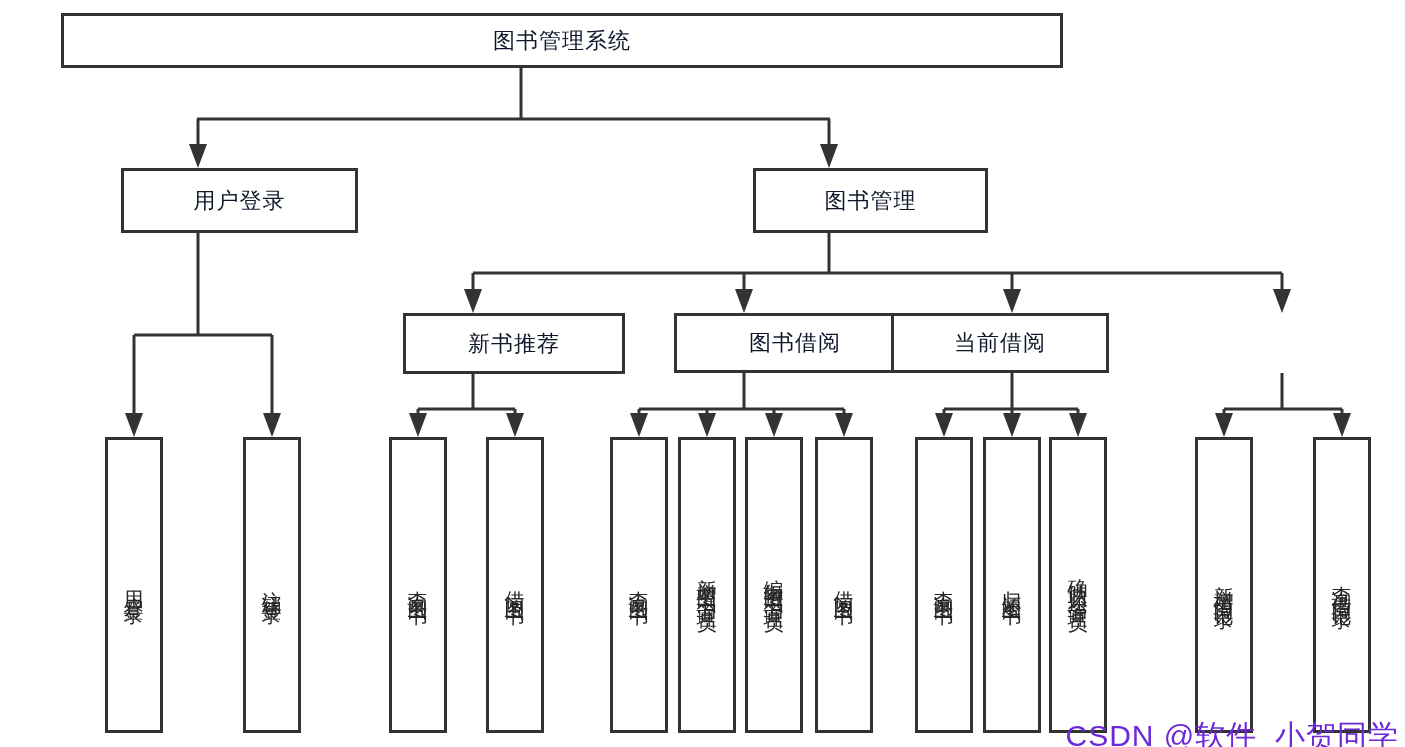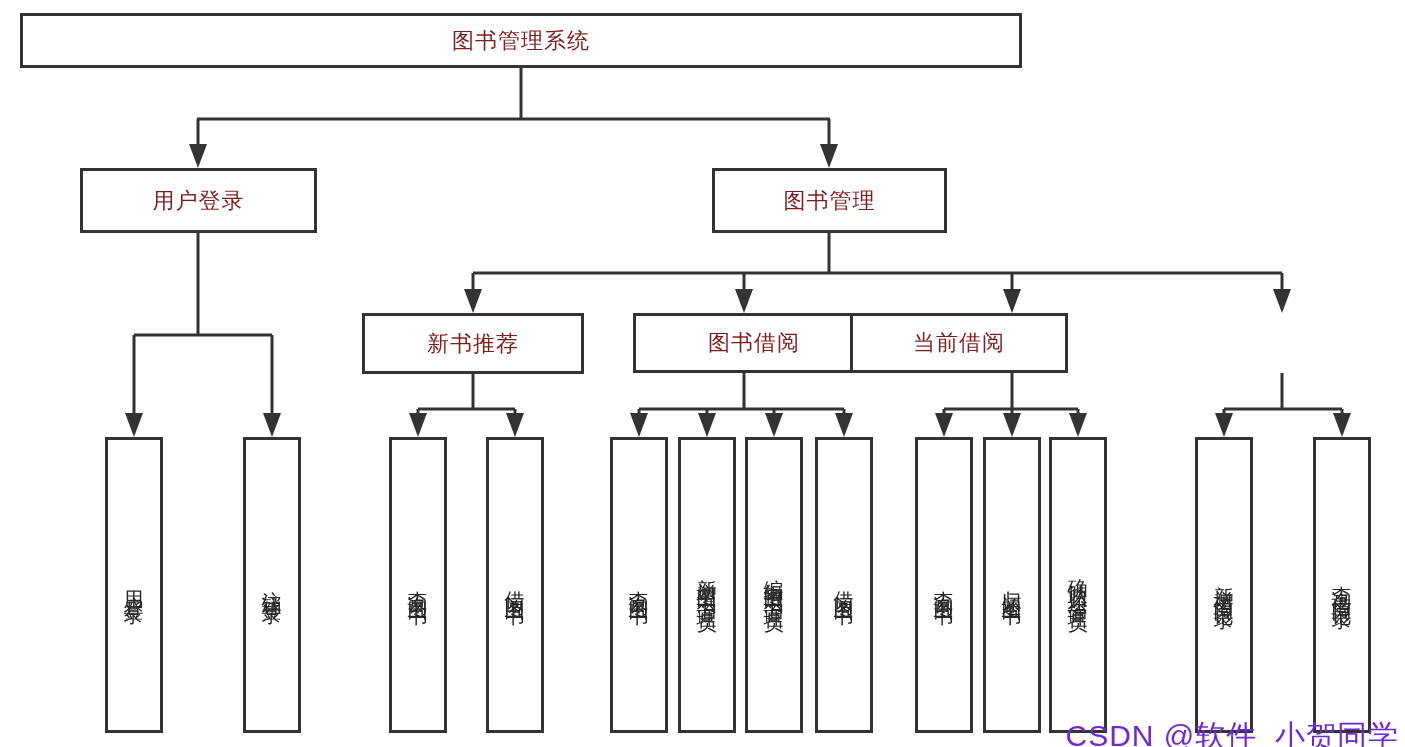--- a/index.html
+++ b/index.html
@@ -17,24 +17,25 @@
     width: 1405px; height: 747px;
   }
   .box {
     position: absolute;
     box-sizing: border-box;
     border: 3px solid #333333;
     background: #ffffff;
     display: flex;
     align-items: center;
     justify-content: center;
-    color: #7f1d1d;
+    color: #0f172a;
     font-size: 22px;
     letter-spacing: 1px;
     white-space: nowrap;
+    margin-left: 41px;
   }
   .vbox {
     position: absolute;
     box-sizing: border-box;
     border: 3px solid #333333;
     background: #ffffff;
     width: 58px;
     top: 437px;
     height: 296px;
     display: flex;

